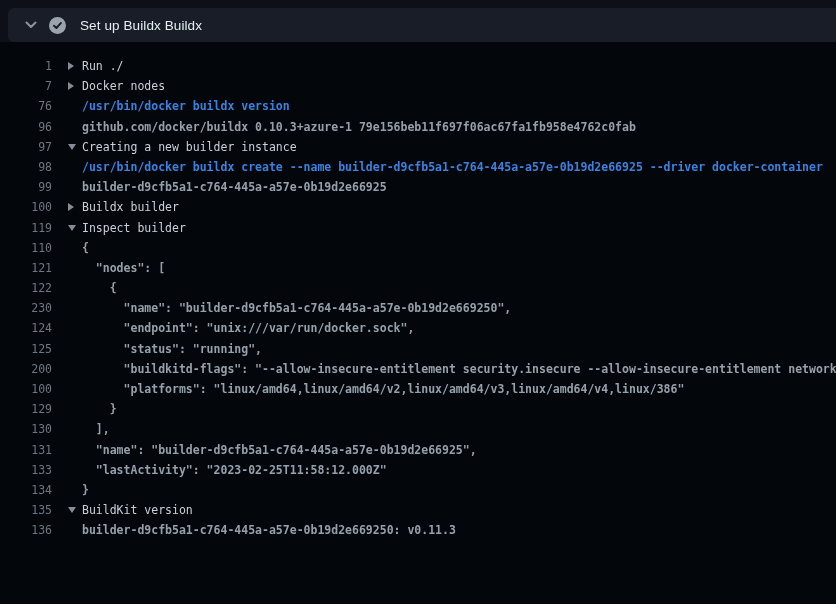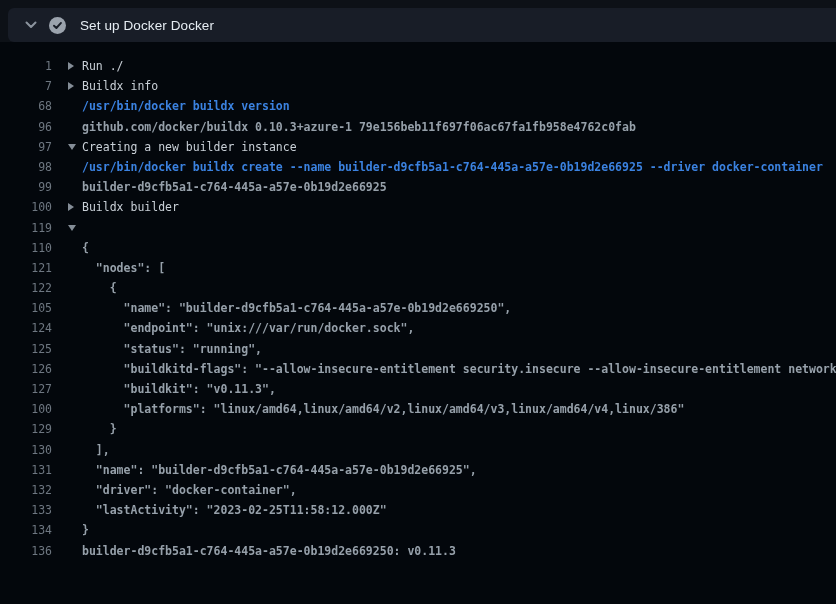--- a/index.html
+++ b/index.html
@@ -67,46 +67,45 @@
 <div class="page">
 
   <div class="step-header">
     <svg class="chev" width="12" height="8" viewBox="0 0 12 8">
       <path d="M1.5 1.5 L6 6 L10.5 1.5" fill="none" stroke="#8b949e" stroke-width="2" stroke-linecap="round" stroke-linejoin="round"></path>
     </svg>
     <svg class="check" width="17" height="17" viewBox="0 0 17 17">
       <circle cx="8.5" cy="8.5" r="8.5" fill="#9ba3ad"></circle>
       <path d="M5 8.7 L7.4 11 L12 5.9" fill="none" stroke="#181d27" stroke-width="1.9" stroke-linecap="round" stroke-linejoin="round"></path>
     </svg>
-    <span class="step-title">Set up Docker Docker</span>
+    <span class="step-title">Set up Buildx Buildx</span>
   </div>
 
   <div class="log">
     <div id="log-lines">
         <div class="row"><a class="num">1</a><span class="content grp"><span class="tri-right"></span><span class="txt">Run ./</span></span></div>
-        <div class="row"><a class="num">7</a><span class="content grp"><span class="tri-right"></span><span class="txt">Buildx info</span></span></div>
-        <div class="row"><a class="num">68</a><span class="content cmd"><span class="txt">/usr/bin/docker buildx version</span></span></div>
+        <div class="row"><a class="num">7</a><span class="content grp"><span class="tri-right"></span><span class="txt">Docker nodes</span></span></div>
+        <div class="row"><a class="num">76</a><span class="content cmd"><span class="txt">/usr/bin/docker buildx version</span></span></div>
         <div class="row"><a class="num">96</a><span class="content out"><span class="txt">github.com/docker/buildx 0.10.3+azure-1 79e156beb11f697f06ac67fa1fb958e4762c0fab</span></span></div>
         <div class="row"><a class="num">97</a><span class="content grp"><span class="tri-down"></span><span class="txt">Creating a new builder instance</span></span></div>
         <div class="row"><a class="num">98</a><span class="content cmd"><span class="txt">/usr/bin/docker buildx create --name builder-d9cfb5a1-c764-445a-a57e-0b19d2e66925 --driver docker-container</span></span></div>
         <div class="row"><a class="num">99</a><span class="content out"><span class="txt">builder-d9cfb5a1-c764-445a-a57e-0b19d2e66925</span></span></div>
         <div class="row"><a class="num">100</a><span class="content grp"><span class="tri-right"></span><span class="txt">Buildx builder</span></span></div>
-        <div class="row"><a class="num">119</a><span class="content grp"><span class="tri-down"></span></span></div>
+        <div class="row"><a class="num">119</a><span class="content grp"><span class="tri-down"></span><span class="txt">Inspect builder</span></span></div>
         <div class="row"><a class="num">110</a><span class="content out"><span class="txt">{</span></span></div>
         <div class="row"><a class="num">121</a><span class="content out"><span class="txt">  "nodes": [</span></span></div>
         <div class="row"><a class="num">122</a><span class="content out"><span class="txt">    {</span></span></div>
-        <div class="row"><a class="num">105</a><span class="content out"><span class="txt">      "name": "builder-d9cfb5a1-c764-445a-a57e-0b19d2e669250",</span></span></div>
+        <div class="row"><a class="num">230</a><span class="content out"><span class="txt">      "name": "builder-d9cfb5a1-c764-445a-a57e-0b19d2e669250",</span></span></div>
         <div class="row"><a class="num">124</a><span class="content out"><span class="txt">      "endpoint": "unix:///var/run/docker.sock",</span></span></div>
         <div class="row"><a class="num">125</a><span class="content out"><span class="txt">      "status": "running",</span></span></div>
-        <div class="row"><a class="num">126</a><span class="content out"><span class="txt">      "buildkitd-flags": "--allow-insecure-entitlement security.insecure --allow-insecure-entitlement network.host",</span></span></div>
-        <div class="row"><a class="num">127</a><span class="content out"><span class="txt">      "buildkit": "v0.11.3",</span></span></div>
+        <div class="row"><a class="num">200</a><span class="content out"><span class="txt">      "buildkitd-flags": "--allow-insecure-entitlement security.insecure --allow-insecure-entitlement network.host",</span></span></div>
         <div class="row"><a class="num">100</a><span class="content out"><span class="txt">      "platforms": "linux/amd64,linux/amd64/v2,linux/amd64/v3,linux/amd64/v4,linux/386"</span></span></div>
         <div class="row"><a class="num">129</a><span class="content out"><span class="txt">    }</span></span></div>
         <div class="row"><a class="num">130</a><span class="content out"><span class="txt">  ],</span></span></div>
         <div class="row"><a class="num">131</a><span class="content out"><span class="txt">  "name": "builder-d9cfb5a1-c764-445a-a57e-0b19d2e66925",</span></span></div>
-        <div class="row"><a class="num">132</a><span class="content out"><span class="txt">  "driver": "docker-container",</span></span></div>
         <div class="row"><a class="num">133</a><span class="content out"><span class="txt">  "lastActivity": "2023-02-25T11:58:12.000Z"</span></span></div>
         <div class="row"><a class="num">134</a><span class="content out"><span class="txt">}</span></span></div>
+        <div class="row"><a class="num">135</a><span class="content grp"><span class="tri-down"></span><span class="txt">BuildKit version</span></span></div>
         <div class="row"><a class="num">136</a><span class="content out"><span class="txt">builder-d9cfb5a1-c764-445a-a57e-0b19d2e669250: v0.11.3</span></span></div>
       </div>
   </div>
 
 </div>
 
 </body></html>

